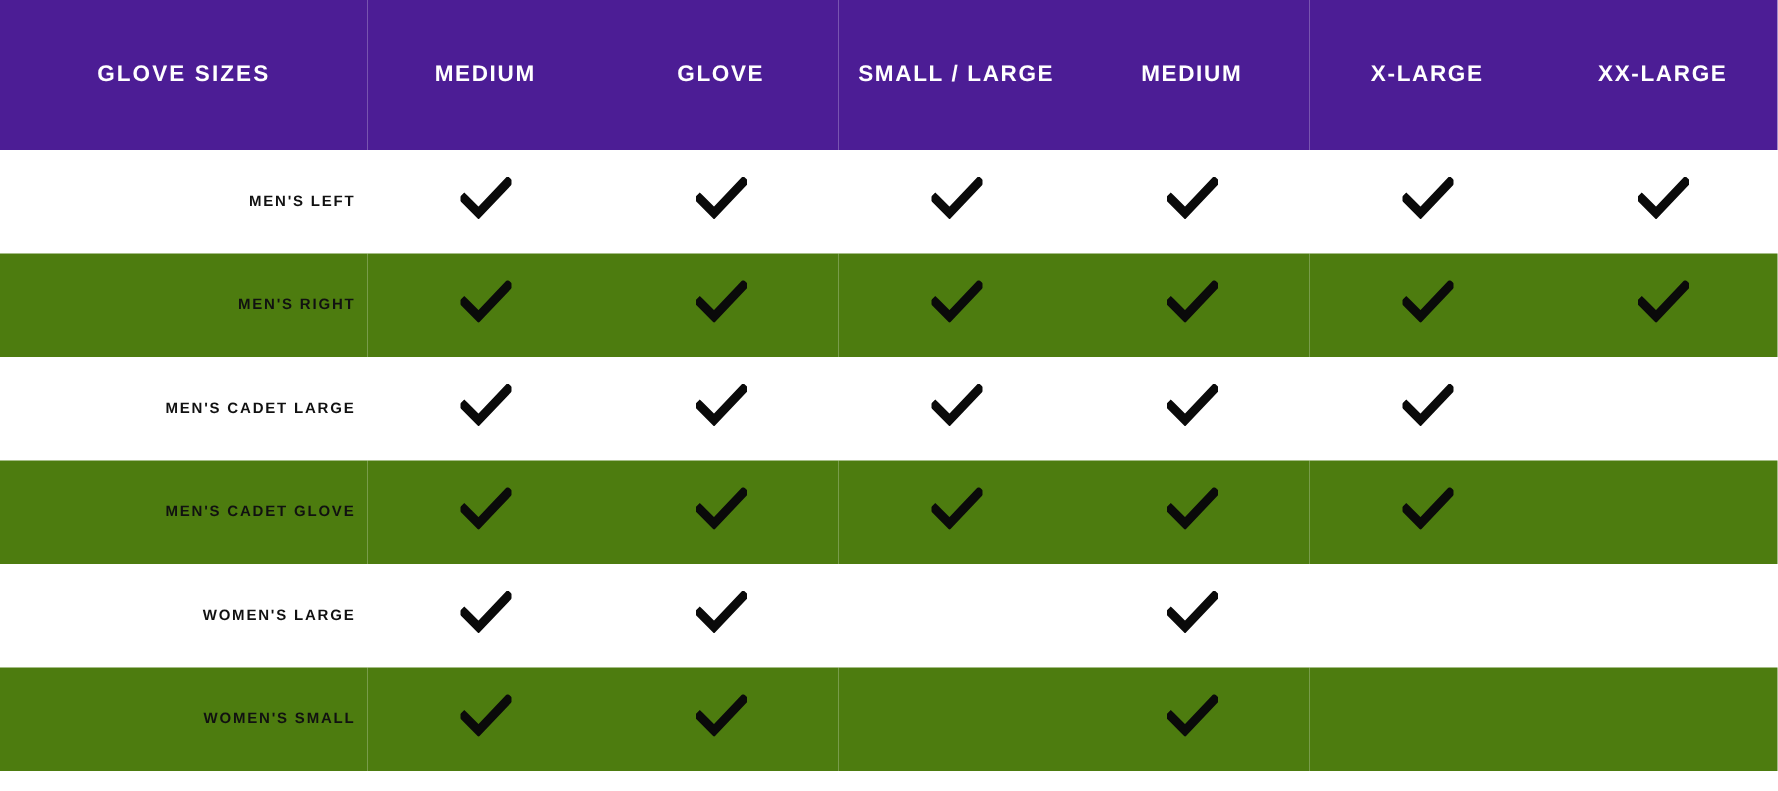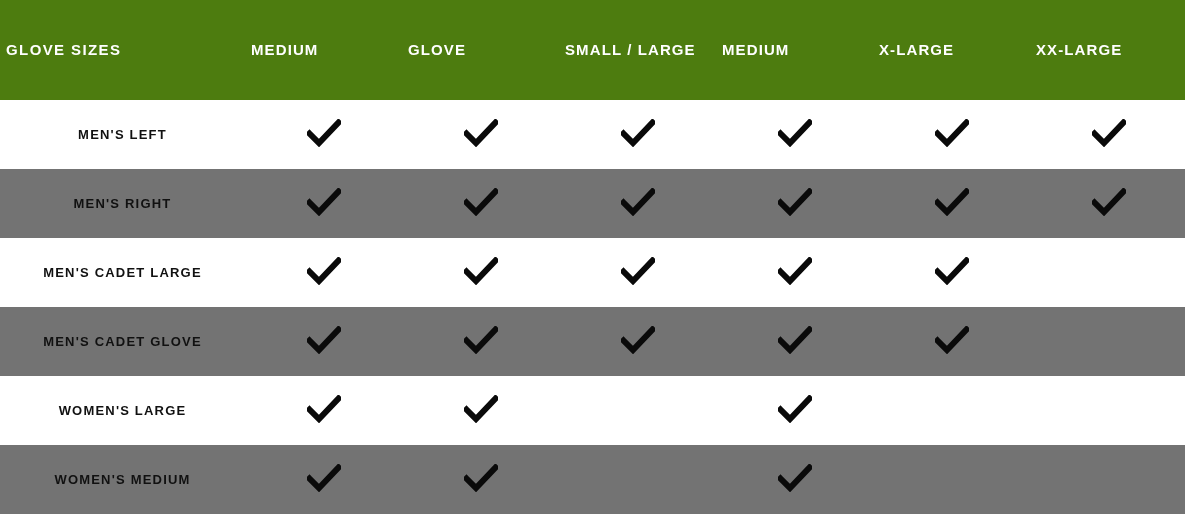--- a/index.html
+++ b/index.html
@@ -15,53 +15,53 @@
   }
   .size-chart {
     width: 1185px;
     border-collapse: collapse;
     table-layout: fixed;
   }
   .size-chart col.label-col { width: 245px; }
   .size-chart col.size-col  { width: 157px; }
 
   thead th {
-    background: #4d7c0f;
+    background: #4c1d95;
     color: #ffffff;
     font-size: 15px;
     font-weight: bold;
     letter-spacing: 1.1px;
-    text-align: left;
+    text-align: center;
     height: 100px;
     padding: 0 6px;
     line-height: 1.35;
     vertical-align: middle;
     border: none;
   }
   thead th.label-head {
     letter-spacing: 1.4px;
   }
 
   tbody tr { height: 69px; }
-  tbody tr.alt td { background: #737373; }
+  tbody tr.alt td { background: #4d7c0f; }
   tbody tr td { background: #ffffff; }
 
   tbody td {
     text-align: center;
     vertical-align: middle;
     border: none;
     padding: 0;
   }
   tbody td.row-label {
-    font-size: 13px;
+    font-size: 10px;
     font-weight: bold;
     color: #111111;
     letter-spacing: 1.2px;
-    text-align: center;
-    padding: 0 20px;
+    text-align: right;
+    padding: 0 8px;
   }
   .check {
     display: inline-block;
     width: 34px;
     height: 28px;
     line-height: 1;
   }
   .check svg { display: block; }
   .empty {
     display: inline-block;
@@ -183,21 +183,21 @@
               <path d="M2.5 14.5 L12 24 L31.5 3.5" fill="none" stroke="#0a0a0a" stroke-width="6" stroke-linecap="square" stroke-linejoin="miter"></path>
             </svg></span></td>
         <td><span class="empty"></span></td>
         <td><span class="check"><svg width="34" height="28" viewBox="0 0 34 28" xmlns="http://www.w3.org/2000/svg">
               <path d="M2.5 14.5 L12 24 L31.5 3.5" fill="none" stroke="#0a0a0a" stroke-width="6" stroke-linecap="square" stroke-linejoin="miter"></path>
             </svg></span></td>
         <td><span class="empty"></span></td>
         <td><span class="empty"></span></td>
       </tr>
       <tr class="alt">
-        <td class="row-label">WOMEN'S MEDIUM</td>
+        <td class="row-label">WOMEN'S SMALL</td>
         <td><span class="check"><svg width="34" height="28" viewBox="0 0 34 28" xmlns="http://www.w3.org/2000/svg">
               <path d="M2.5 14.5 L12 24 L31.5 3.5" fill="none" stroke="#0a0a0a" stroke-width="6" stroke-linecap="square" stroke-linejoin="miter"></path>
             </svg></span></td>
         <td><span class="check"><svg width="34" height="28" viewBox="0 0 34 28" xmlns="http://www.w3.org/2000/svg">
               <path d="M2.5 14.5 L12 24 L31.5 3.5" fill="none" stroke="#0a0a0a" stroke-width="6" stroke-linecap="square" stroke-linejoin="miter"></path>
             </svg></span></td>
         <td><span class="empty"></span></td>
         <td><span class="check"><svg width="34" height="28" viewBox="0 0 34 28" xmlns="http://www.w3.org/2000/svg">
               <path d="M2.5 14.5 L12 24 L31.5 3.5" fill="none" stroke="#0a0a0a" stroke-width="6" stroke-linecap="square" stroke-linejoin="miter"></path>
             </svg></span></td>

